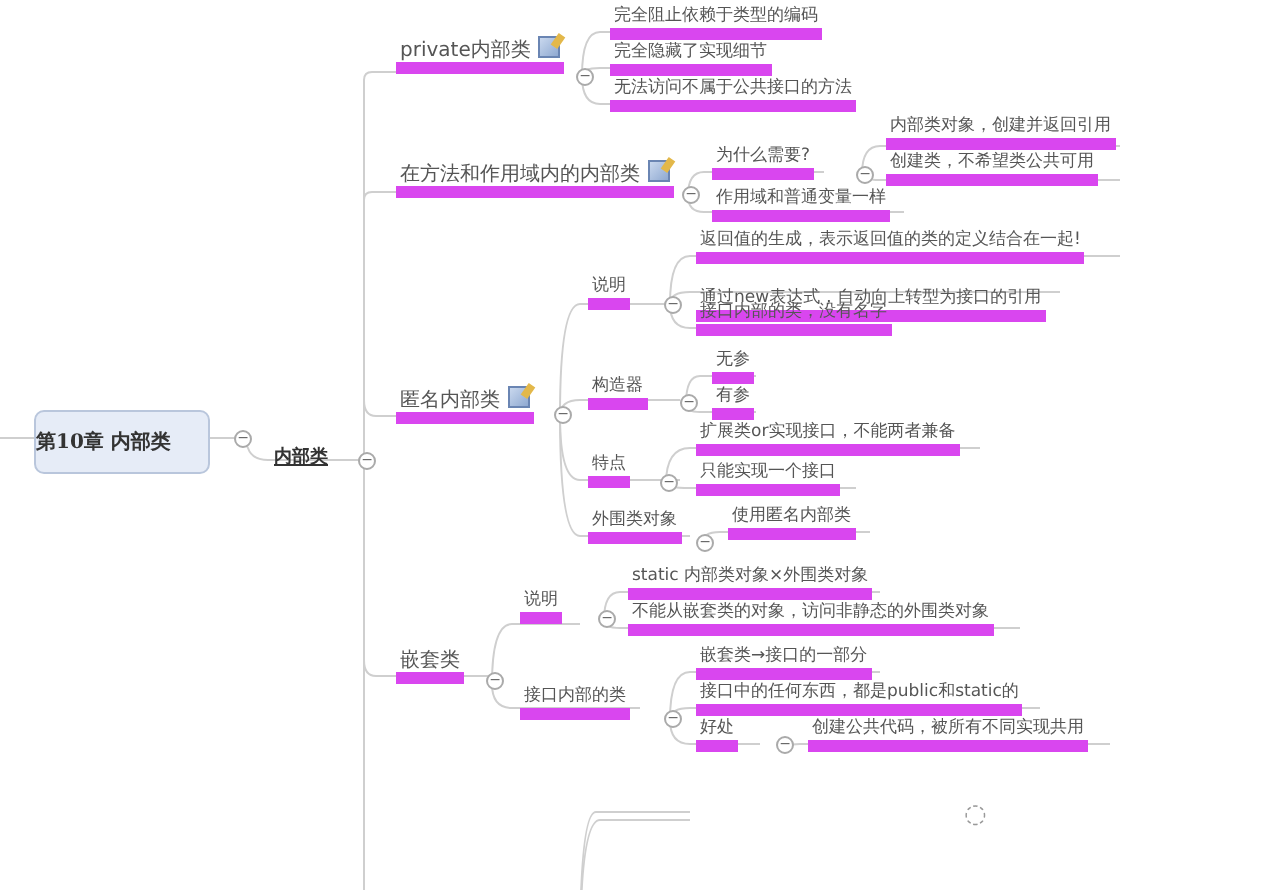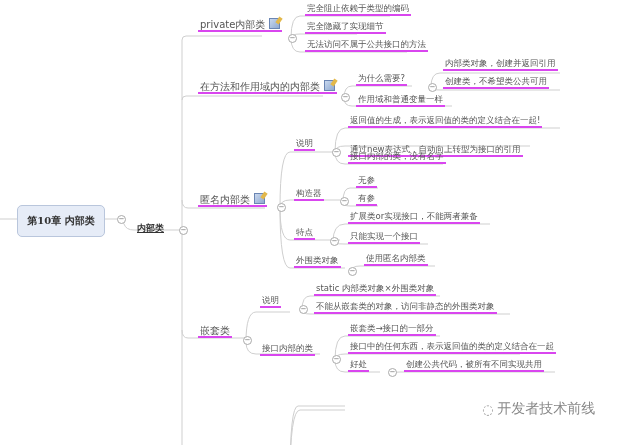--- a/index.html
+++ b/index.html
@@ -1,25 +1,25 @@
 <!DOCTYPE html>
 <html><head>
   <meta charset="utf-8">
   <style>
     html, body { margin:0; padding:0; background:#ffffff; }
     body { width:640px; height:445px; position:relative; overflow:hidden;
            font-family:"DejaVu Sans", sans-serif; color:#444; }
     #lines { position:absolute; left:0; top:0; width:640px; height:445px; }
     .node { position:absolute; font-size:8.5px; line-height:11px; white-space:nowrap;
-            color:#555; padding:0 2px; border-bottom:2px solid #d946ef; }
+            color:#555; padding:0 2px; border-bottom:6px solid #d946ef; }
     .node.lvl2 { font-size:10px; color:#555; }
     .root { position:absolute; left:17px; top:205px; width:86px; height:30px;
             background:#e6ecf7; border:1px solid #b9c6dc; border-radius:5px;
             font-family:"DejaVu Serif", serif; font-weight:bold; font-size:10px;
-            color:#333; display:flex; align-items:center; justify-content:center; }
+            color:#333; display:flex; align-items:center; }
     .main { position:absolute; left:137px; top:222px; font-size:9px; font-weight:bold;
             color:#333; font-family:"DejaVu Serif", serif;text-decoration:underline; }
     .tog { position:absolute; width:7px; height:7px; border:1px solid #aaa;
            border-radius:50%; background:#fff; font-size:7px; line-height:6px;
            text-align:center; color:#666; }
     .note { display:inline-block; width:9px; height:9px; margin-left:4px; vertical-align:-1px;
             background:linear-gradient(135deg,#c9d8ee 0%,#8fa9d1 100%);
             border:1px solid #6a85b3; position:relative; }
     .note::after { content:""; position:absolute; right:-2px; top:-2px; width:4px; height:7px;
             background:#e3b84a; transform:rotate(35deg); }
@@ -140,21 +140,20 @@
   <span>嵌套类</span>
 </div>
 <div class="tog" style="left:243px;top:336px">−</div>
 <div class="node" style="left:260px;top:295px">说明</div>
 <div class="tog" style="left:299px;top:305px">−</div>
 <div class="node" style="left:314px;top:283px">static 内部类对象×外围类对象</div>
 <div class="node" style="left:314px;top:301px">不能从嵌套类的对象，访问非静态的外围类对象</div>
 <div class="node" style="left:260px;top:343px">接口内部的类</div>
 <div class="tog" style="left:332px;top:355px">−</div>
 <div class="node" style="left:348px;top:323px">嵌套类→接口的一部分</div>
-<div class="node" style="left:348px;top:341px">接口中的任何东西，表示返回值的类的定义结合在一起</div>
+<div class="node" style="left:348px;top:341px">接口中的任何东西，都是public和static的</div>
 <div class="node" style="left:348px;top:359px">好处</div>
 <div class="tog" style="left:388px;top:368px">−</div>
 <div class="node" style="left:404px;top:359px">创建公共代码，被所有不同实现共用</div>
 
 <div class="watermark">
   <span class="wm-icon">◌</span>
-  <span>开发者技术前线</span>
 </div>
 
 </body></html>

